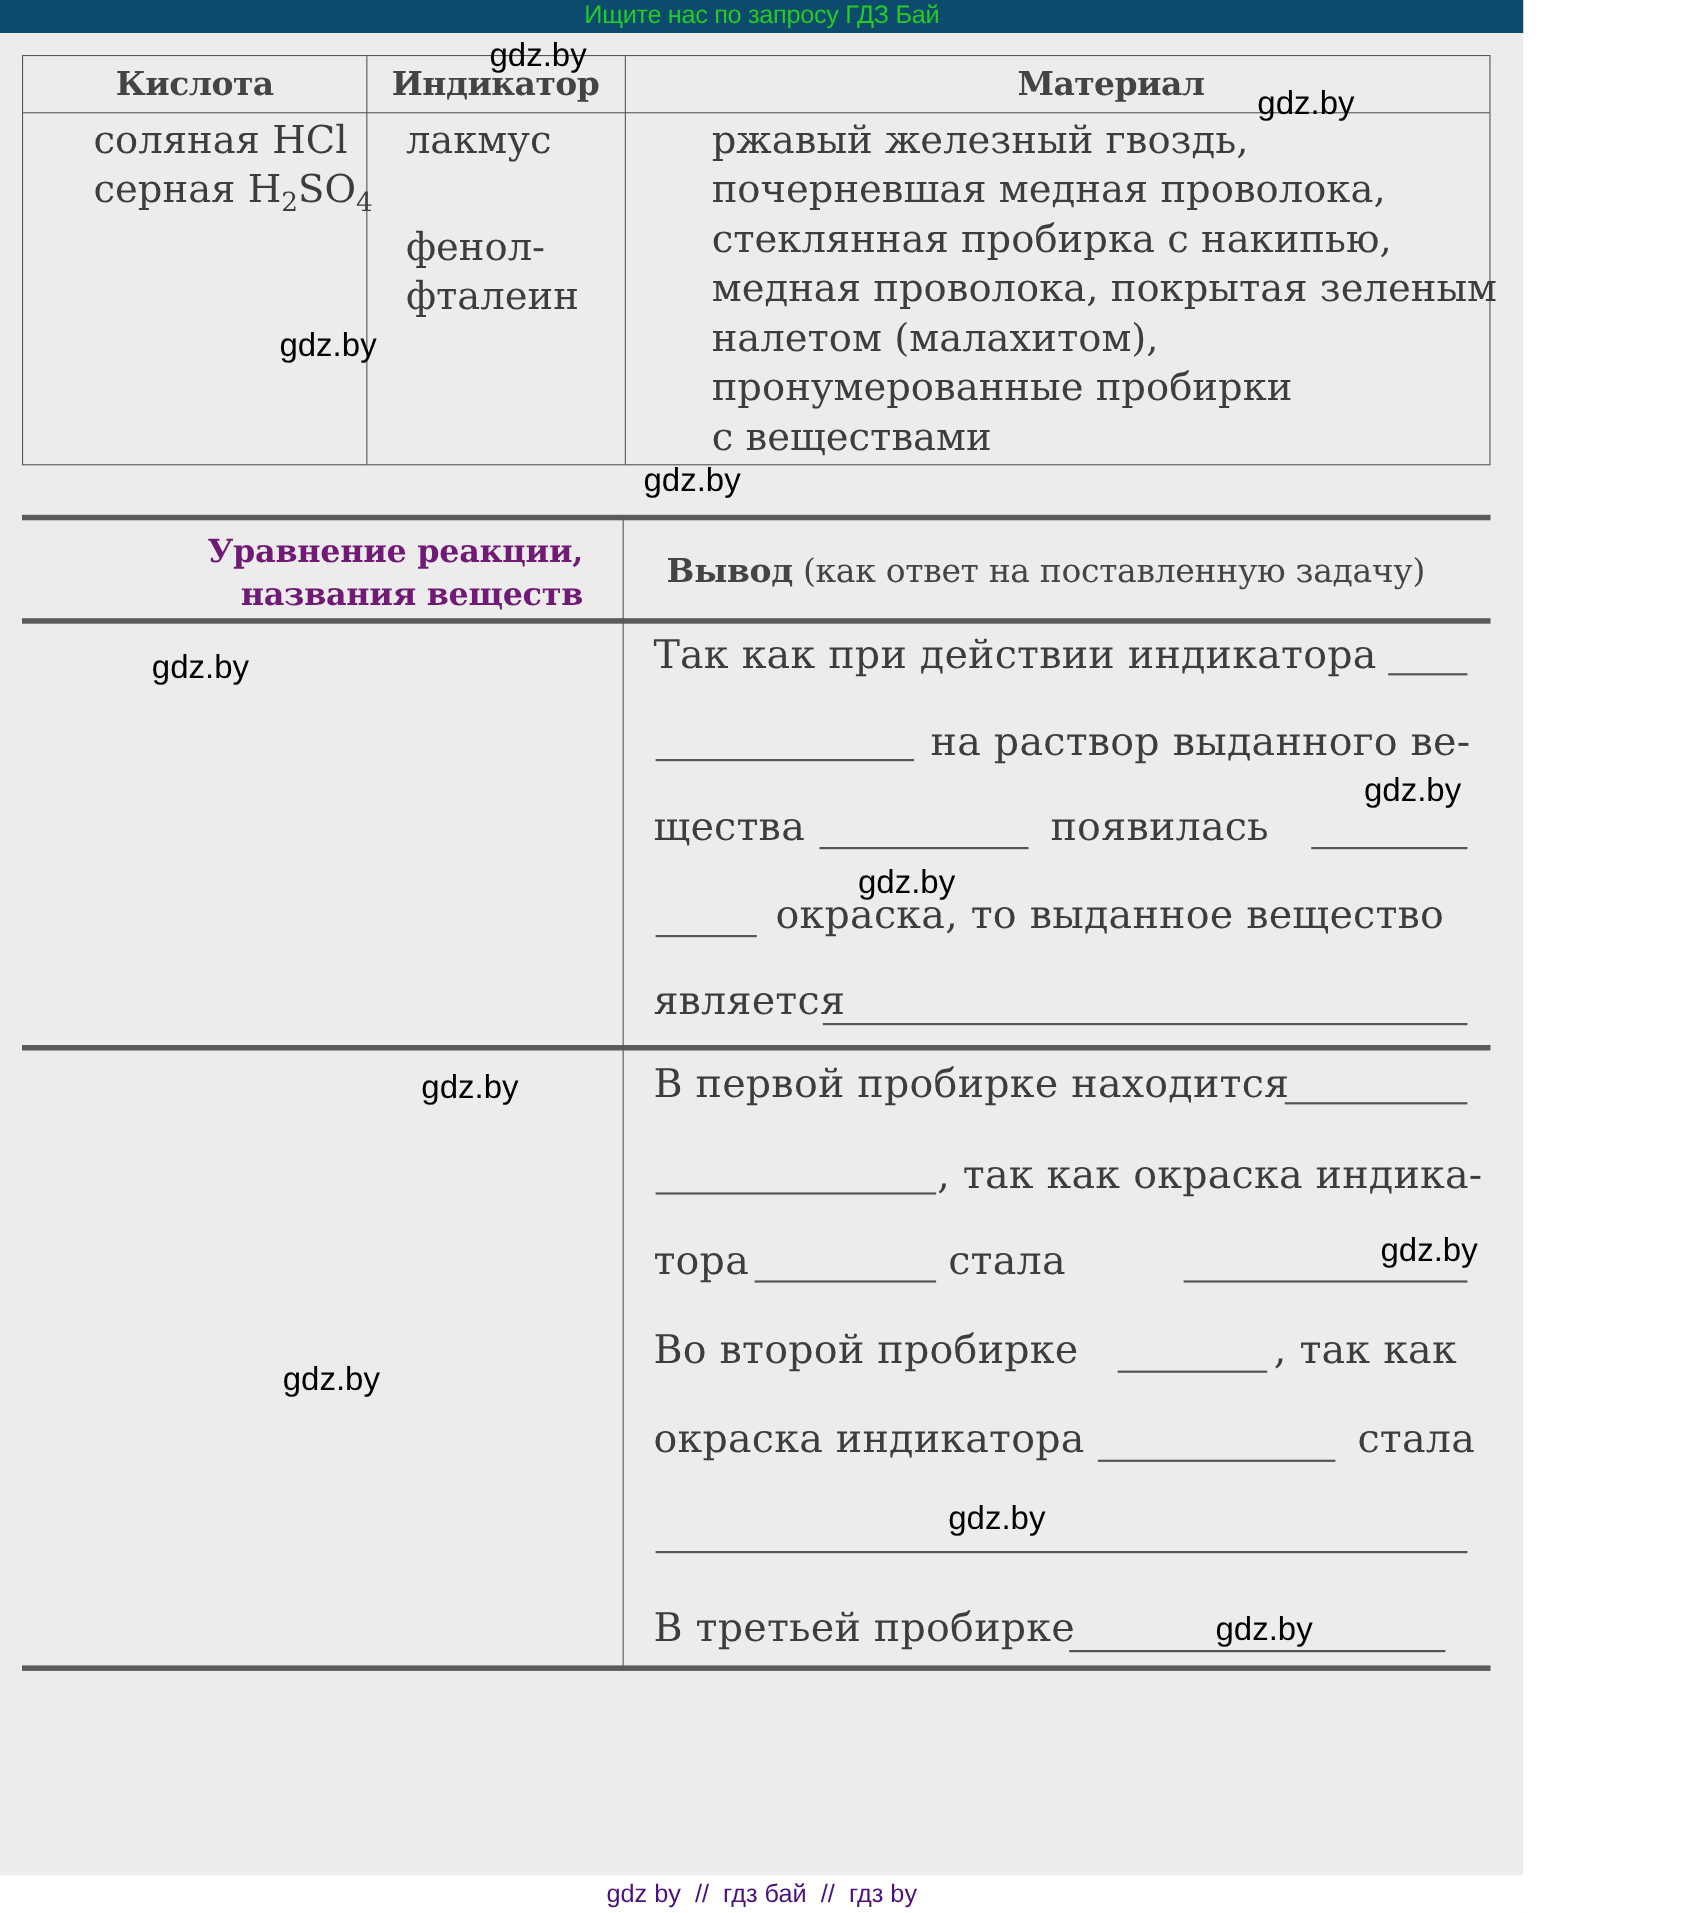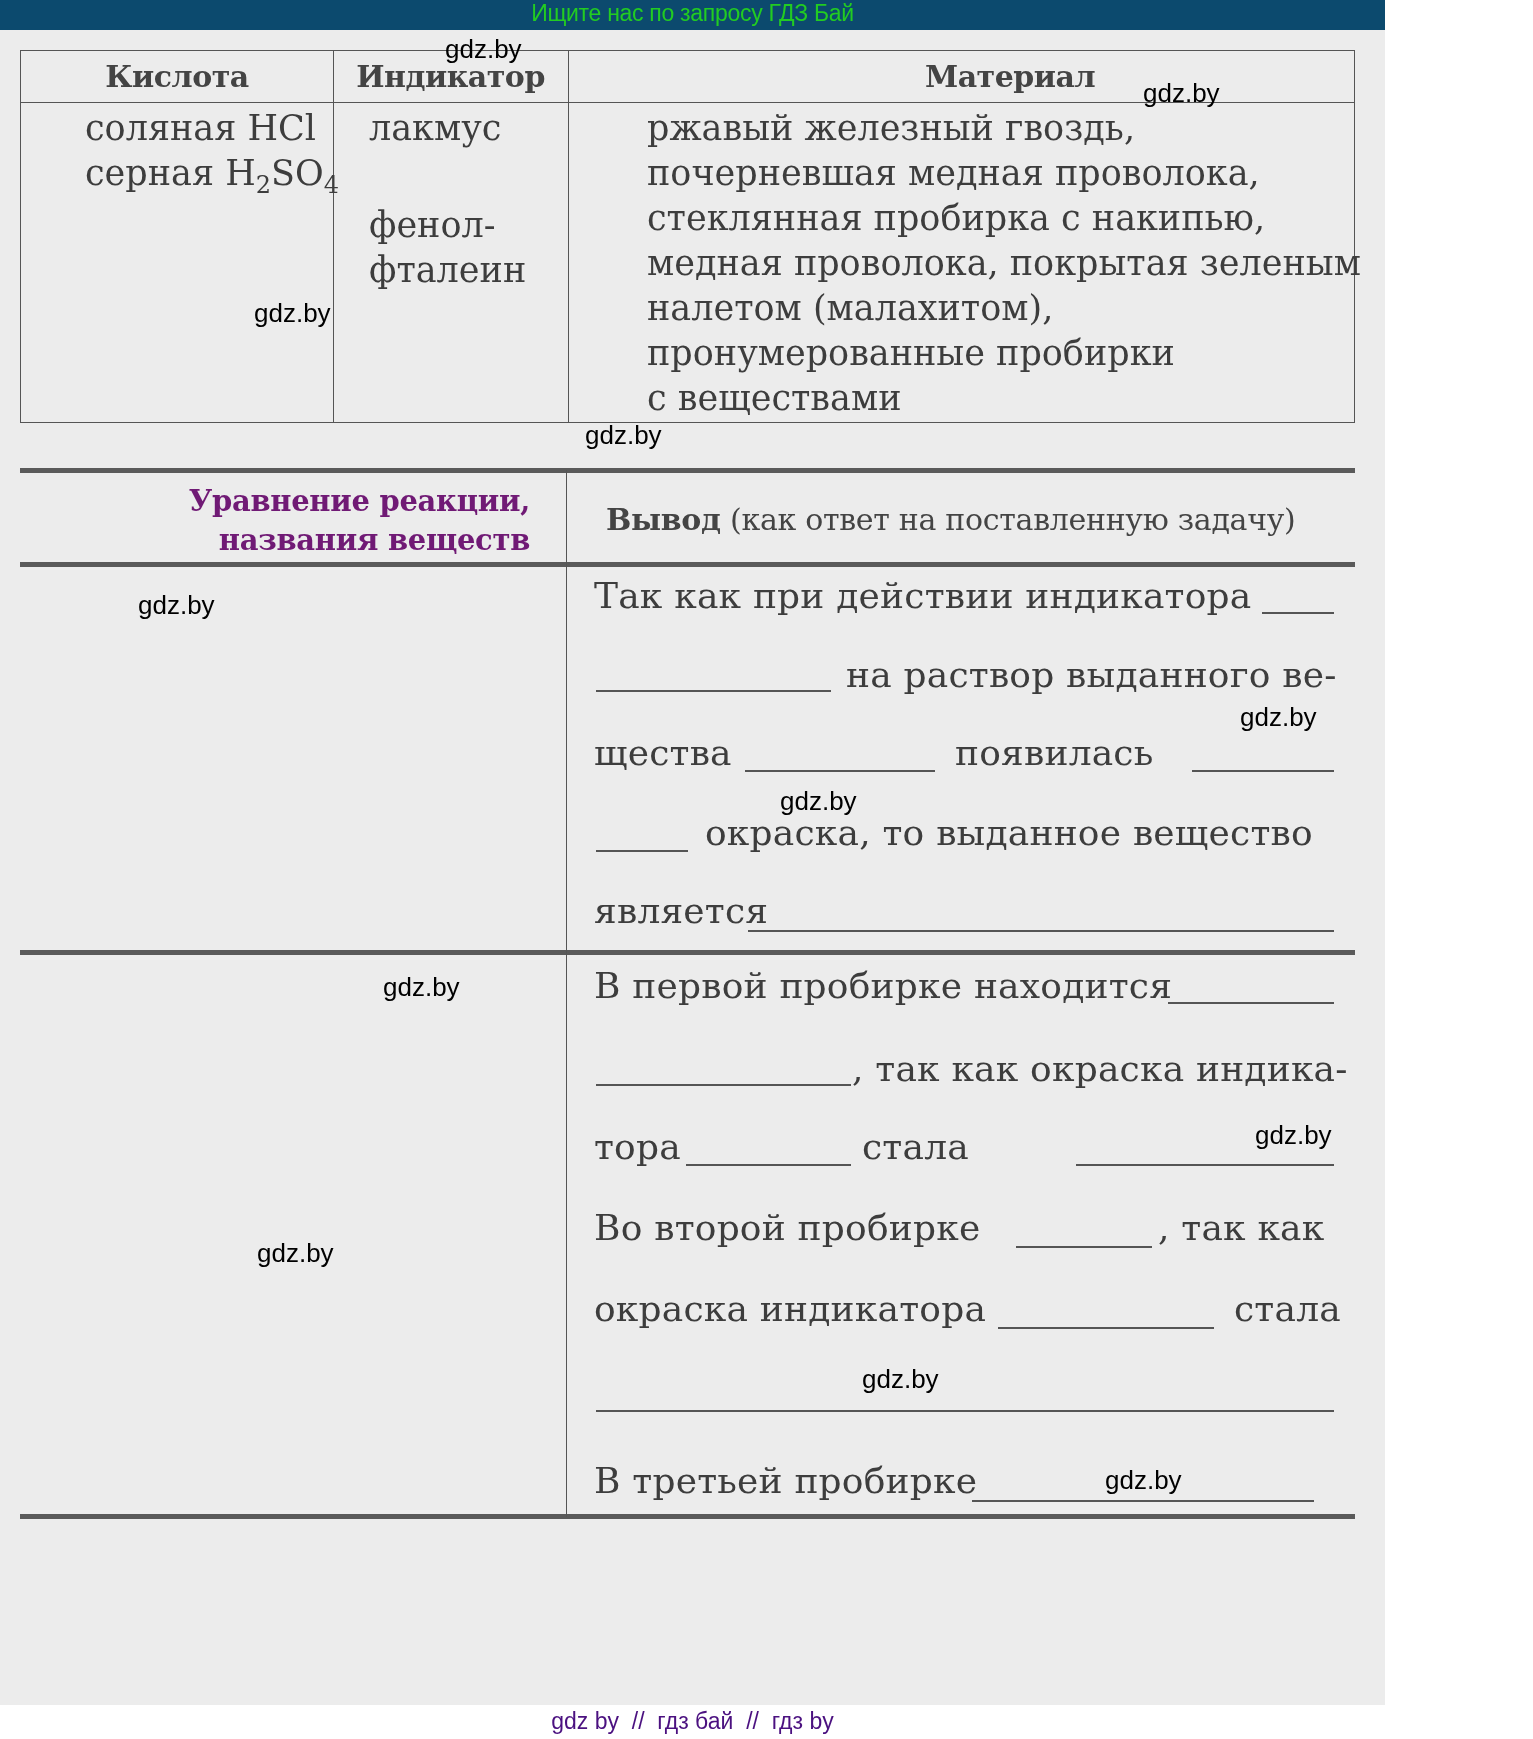--- a/index.html
+++ b/index.html
@@ -27,21 +27,21 @@
   
   .rule { position:absolute; left:20px; width:1335px; height:5px; background:#5a5a5a; }
   .vdiv { position:absolute; left:566px; top:470px; width:0; height:1047px; border-left:1.5px solid #555; }
   .t2-head-left { position:absolute; left:80px; top:482px; width:450px; text-align:right; font-weight:bold;
                   font-size:29px; line-height:39px; color:#701a75; letter-spacing:-0.3px; }
   .t2-head-right { position:absolute; left:606px; top:502px; font-size:30px; color:#444; white-space:nowrap; letter-spacing:-0.3px; }
   .t2-head-right b { font-weight:bold; }
   .line { position:absolute; font-size:36px; color:#3d3d3d; white-space:nowrap; letter-spacing:0.2px; }
   .blank { position:absolute; height:0; border-bottom:2px solid #555; }
 
-  .wm { position:absolute; font-family:"Liberation Sans", sans-serif; font-size:26px; color:#000; }
+  .wm { position:absolute; font-family:"Liberation Sans", sans-serif; font-size:30px; color:#000; }
 </style>
 </head>
 <body>
 
 <div class="top-banner">
   <span style="color:#22cc22">Ищите нас по запросу ГДЗ Бай</span>
 </div>
 
 <div class="scan"></div>
 <div class="scan-right"></div>

